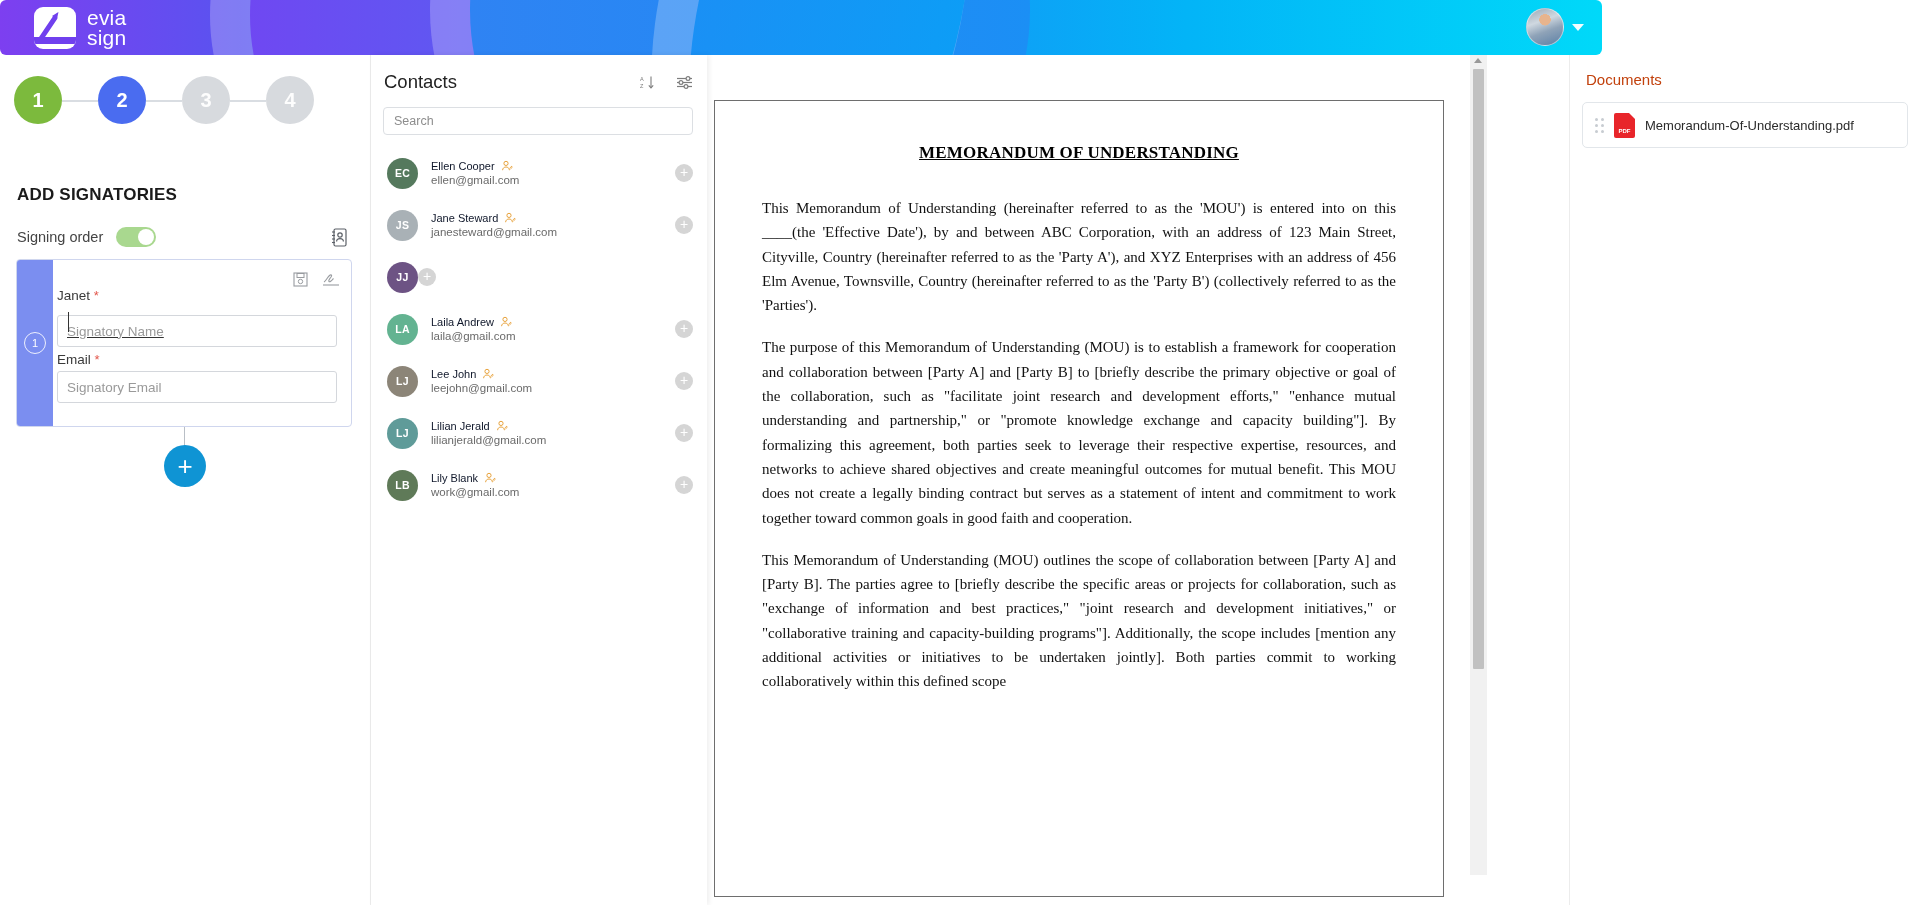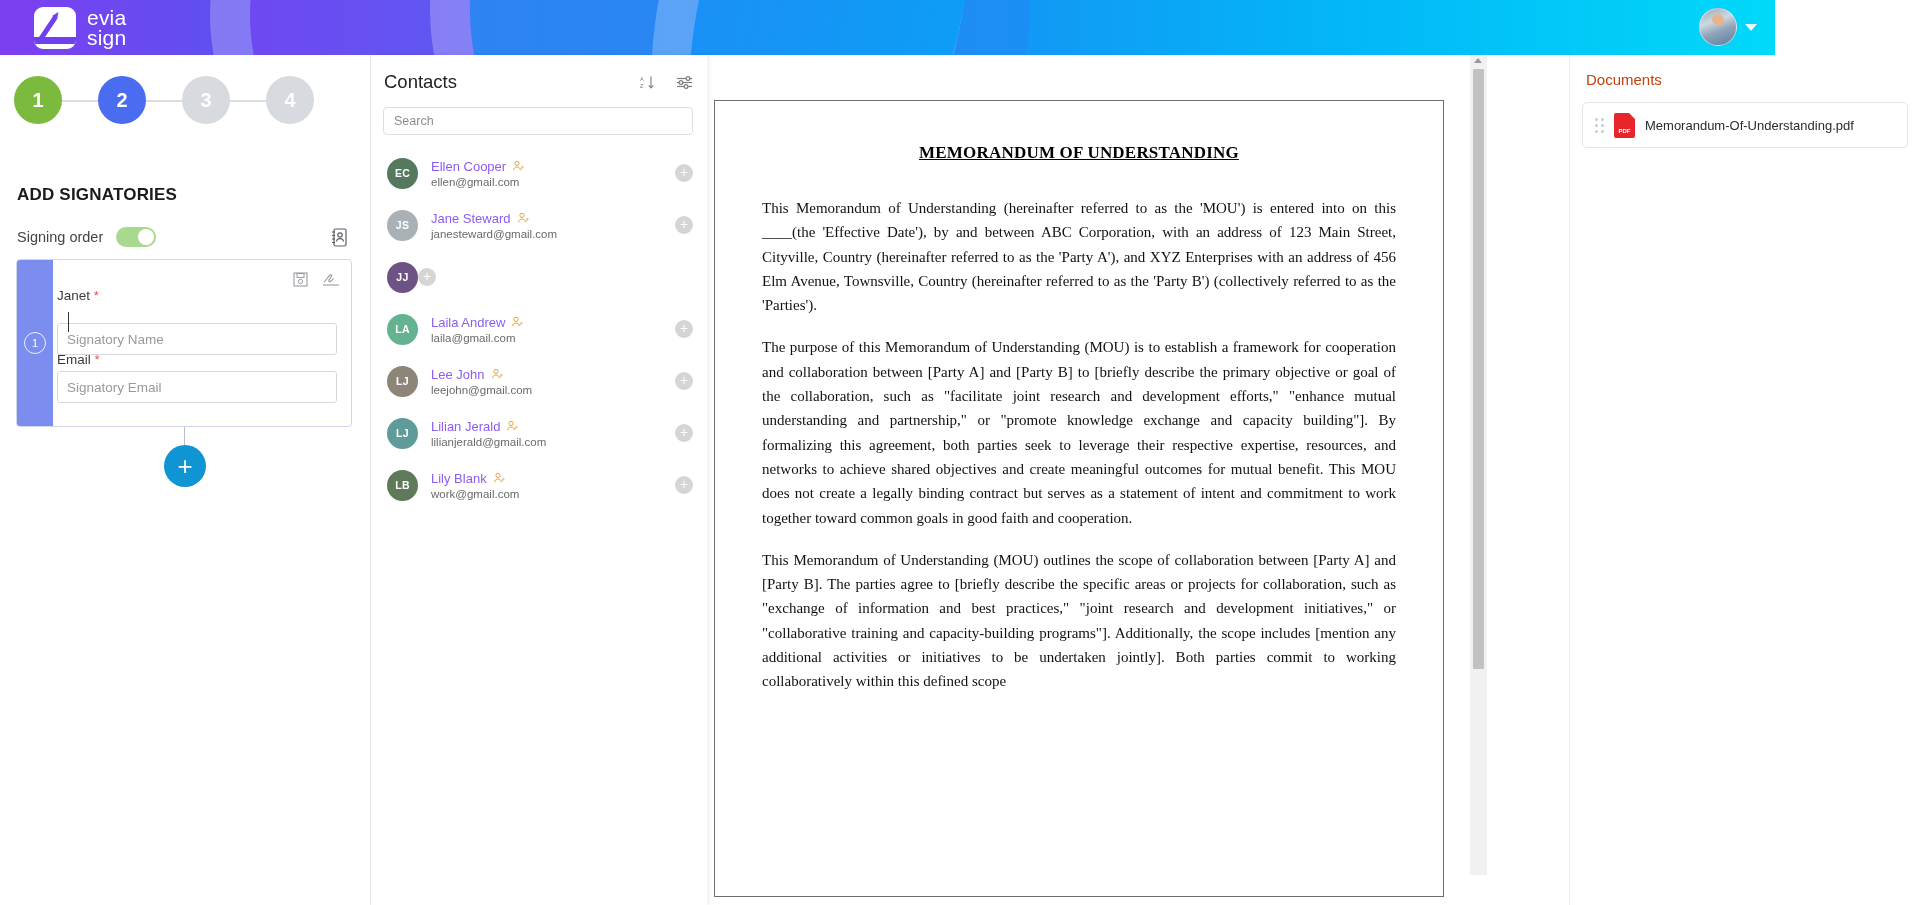--- a/index.html
+++ b/index.html
@@ -6,23 +6,24 @@
   html, body {
     width: 1919px; height: 905px;
     font-family: "Liberation Sans", sans-serif;
     background: #ffffff;
     overflow: hidden;
   }
 
   
   #app-header {
     position: absolute; top: 0; left: 0;
-    width: 1775px; height: 55px;
+    width: 1602px; height: 55px;
     background: linear-gradient(90deg, #7d3ff0 0%, #5b52f0 14%, #3a7cf2 33%, #188ef5 52%, #03b4f7 74%, #00d9f9 100%);
     overflow: hidden;
+    border-radius: 6px;
   }
   .arc {
     position: absolute; border-radius: 50%;
     background: rgba(255,255,255,0.24);
   }
   .arc-a { width: 420px; height: 430px; left: 210px; top: -200px; }
   .arc-b { width: 420px; height: 430px; left: 250px; top: -200px;
            background: linear-gradient(90deg,#6f48f2,#4f68f2); }
   .arc-c { width: 560px; height: 520px; left: 430px; top: -250px; }
   .arc-d { width: 560px; height: 520px; left: 470px; top: -250px;
@@ -135,21 +136,21 @@
     position: absolute; font-size: 13.5px; color: #3a3a3a;
   }
   .req-star { color: #e2574c; font-size: 13px; }
   .text-input {
     position: absolute; left: 57px; width: 280px; height: 32px;
     border: 1px solid #d4d7dc; border-radius: 3px;
     padding: 0 9px; font-size: 13.5px; color: #333;
     font-family: "Liberation Sans", sans-serif; background: #fff;
   }
   .text-input::placeholder { color: #9a9a9a; }
-  #name-input { top: 268px; }
+  #name-input { top: 260px; text-decoration: underline; }
   #email-input { top: 316px; }
   #label-name { left: 57px; top: 233px; }
   #label-email { left: 57px; top: 297px; }
   #caret {
     position: absolute; left: 68px; top: 257px; width: 1px; height: 20px;
     background: #333;
   }
 
   #add-connector {
     position: absolute; left: 184px; top: 372px; width: 1px; height: 22px;
@@ -190,21 +191,21 @@
     display: flex; align-items: center; cursor: pointer;
   }
   .contact-avatar {
     width: 31px; height: 31px; border-radius: 50%; flex: 0 0 31px;
     color: #fff; font-size: 10.5px; font-weight: 600;
     display: flex; align-items: center; justify-content: center;
     letter-spacing: .3px;
   }
   .contact-info { margin-left: 13px; flex: 1; min-width: 0; }
   .contact-name-line { display: flex; align-items: center; gap: 6px; }
-  .contact-name { font-size: 13px; color: #8b5cf6; }
+  .contact-name { font-size: 11px; color: #0f172a; }
   .contact-email { font-size: 11.5px; color: #6a6a6a; margin-top: 2px; }
   .contact-add {
     width: 18px; height: 18px; border-radius: 50%; background: #d5d5d5;
     color: #fff; font-size: 14px; line-height: 17px; text-align: center;
     cursor: pointer; flex: 0 0 18px; font-weight: 400;
   }
 
   
   #doc-viewer {
     position: absolute; left: 707px; top: 55px;

